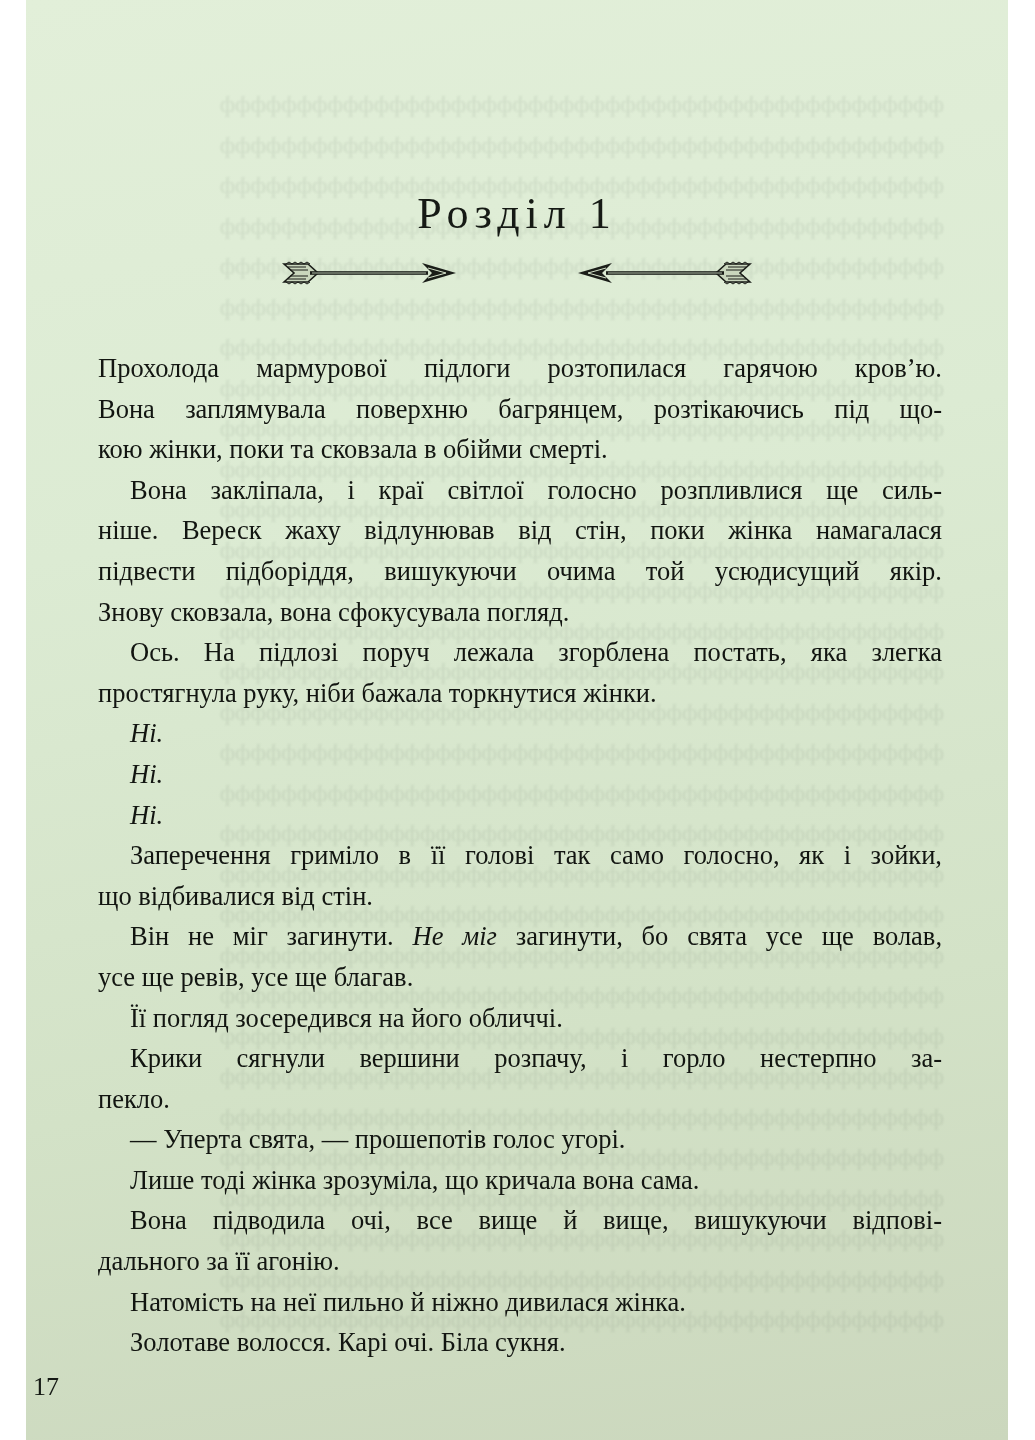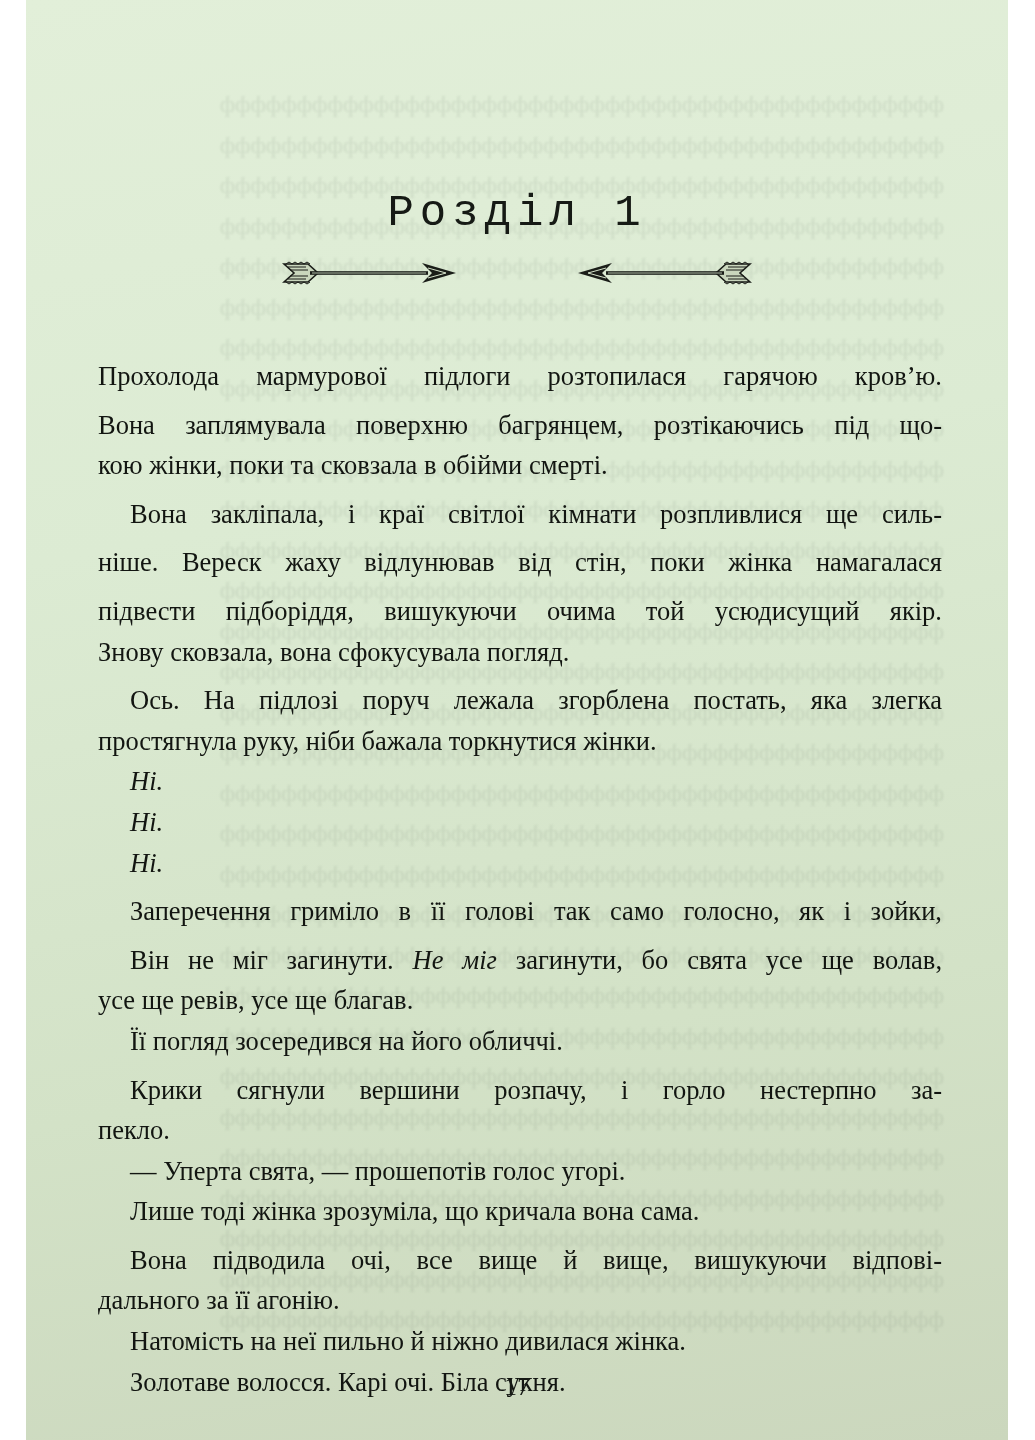--- a/index.html
+++ b/index.html
@@ -33,21 +33,21 @@
       text-align: justify;
       pointer-events: none;
     }
     .bleed div { white-space: nowrap; overflow: hidden; }
     .chapter-title {
       position: absolute;
       left: 0;
       width: 982px;
       top: 188px;
       text-align: center;
-      font-family: Liberation Mono, monospace;
+      font-family: Liberation Serif, serif;
       font-size: 44px;
       letter-spacing: 6px;
       color: #161a15;
     }
     .ornament {
       position: absolute;
       left: 0;
       width: 982px;
       top: 258px;
       height: 30px;
@@ -65,28 +65,28 @@
       font-size: 26.5px;
       line-height: 40.6px;
       color: #121511;
     }
     .body-text p {
       margin: 0;
       text-align: justify;
       text-align-last: left;
     }
     .body-text p.indent { text-indent: 32px; }
-    .body-text p.just-last { text-align-last: justify; margin-top: 8px; }
+    .body-text p.just-last { text-align-last: justify; }
     .body-text em { }
     .page-number {
       position: absolute;
-      left: 0;
+      left: 7px;
       width: 982px;
       top: 1372px;
-      text-align: center;
+      text-align: left;
       font-family: "Liberation Serif", serif;
       font-size: 26px;
       color: #151914;
     }
   </style>
 </head>
 <body>
 
 <div class="page">
 
@@ -154,37 +154,38 @@
 
   <div class="body-text">
 
     <div>
       <p class="just-last">Прохолода мармурової підлоги розтопилася гарячою кров’ю.</p>
       <p class="just-last">Вона заплямувала поверхню багрянцем, розтікаючись під що-</p>
       <p>кою жінки, поки та сковзала в обійми смерті.</p>
     </div>
 
     <div>
-      <p class="indent just-last">Вона закліпала, і краї світлої кімнати розпливлися ще силь-</p>
+      <p class="indent just-last">Вона закліпала, і краї світлої голосно розпливлися ще силь-</p>
       <p class="just-last">ніше. Вереск жаху відлунював від стін, поки жінка намагалася</p>
       <p class="just-last">підвести підборіддя, вишукуючи очима той усюдисущий якір.</p>
       <p>Знову сковзала, вона сфокусувала погляд.</p>
     </div>
 
     <div>
       <p class="indent just-last">Ось. На підлозі поруч лежала згорблена постать, яка злегка</p>
       <p>простягнула руку, ніби бажала торкнутися жінки.</p>
     </div>
 
     <p class="indent"><em>Ні.</em></p>
     <p class="indent"><em>Ні.</em></p>
     <p class="indent"><em>Ні.</em></p>
 
     <div>
       <p class="indent just-last">Заперечення гриміло в її голові так само голосно, як і зойки,</p>
+      <p>що відбивалися від стін.</p>
     </div>
 
     <div>
       <p class="indent just-last"><span>Він не міг загинути. </span><em>Не міг</em><span> загинути, бо свята усе ще волав,</span></p>
       <p>усе ще ревів, усе ще благав.</p>
     </div>
 
     <p class="indent">Її погляд зосередився на його обличчі.</p>
 
 

